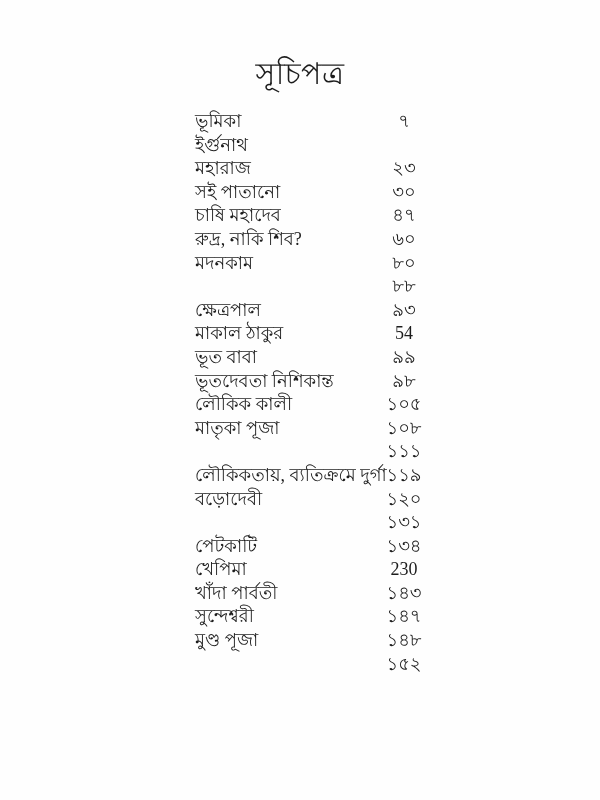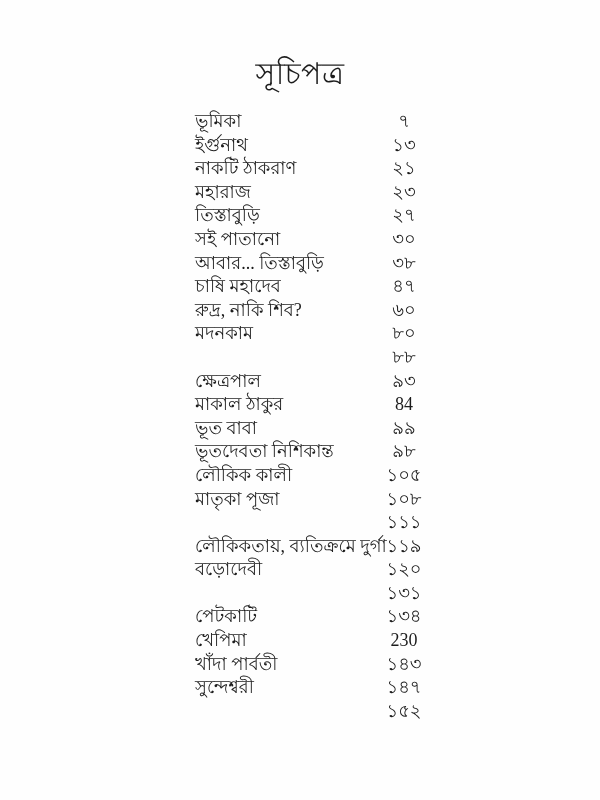--- a/index.html
+++ b/index.html
@@ -62,41 +62,28 @@
 
 <div class="page">
   <div class="page-title">সূচিপত্র</div>
   <div class="toc-list">
       <div class="toc-row">
         <span class="toc-label">ভূমিকা</span>
         <span class="toc-pnum">৭</span>
       </div>
       <div class="toc-row">
         <span class="toc-label">ইর্গুনাথ</span>
-        <span class="toc-pnum">১৩</span>
-      </div>
-      <div class="toc-row">
-        <span class="toc-label">নাকটি ঠাকরাণ</span>
-        <span class="toc-pnum">২১</span>
       </div>
       <div class="toc-row">
         <span class="toc-label">মহারাজ</span>
         <span class="toc-pnum">২৩</span>
       </div>
       <div class="toc-row">
-        <span class="toc-label">তিস্তাবুড়ি</span>
-        <span class="toc-pnum">২৭</span>
-      </div>
-      <div class="toc-row">
         <span class="toc-label">সই পাতানো</span>
         <span class="toc-pnum">৩০</span>
-      </div>
-      <div class="toc-row">
-        <span class="toc-label">আবার... তিস্তাবুড়ি</span>
-        <span class="toc-pnum">৩৮</span>
       </div>
       <div class="toc-row">
         <span class="toc-label">চাষি মহাদেব</span>
         <span class="toc-pnum">৪৭</span>
       </div>
       <div class="toc-row">
         <span class="toc-label">রুদ্র, নাকি শিব?</span>
         <span class="toc-pnum">৬০</span>
       </div>
       <div class="toc-row">
@@ -105,21 +92,21 @@
       </div>
       <div class="toc-row">
         <span class="toc-pnum">৮৮</span>
       </div>
       <div class="toc-row">
         <span class="toc-label">ক্ষেত্রপাল</span>
         <span class="toc-pnum">৯৩</span>
       </div>
       <div class="toc-row">
         <span class="toc-label">মাকাল ঠাকুর</span>
-        <span class="toc-pnum">84</span>
+        <span class="toc-pnum">54</span>
       </div>
       <div class="toc-row">
         <span class="toc-label">ভূত বাবা</span>
         <span class="toc-pnum">৯৯</span>
       </div>
       <div class="toc-row">
         <span class="toc-label">ভূতদেবতা নিশিকান্ত</span>
         <span class="toc-pnum">৯৮</span>
       </div>
       <div class="toc-row">
@@ -154,16 +141,20 @@
       </div>
       <div class="toc-row">
         <span class="toc-label">খাঁদা পার্বতী</span>
         <span class="toc-pnum">১৪৩</span>
       </div>
       <div class="toc-row">
         <span class="toc-label">সুন্দেশ্বরী</span>
         <span class="toc-pnum">১৪৭</span>
       </div>
       <div class="toc-row">
+        <span class="toc-label">মুণ্ড পূজা</span>
+        <span class="toc-pnum">১৪৮</span>
+      </div>
+      <div class="toc-row">
         <span class="toc-pnum">১৫২</span>
       </div>
     </div>
 </div>
 
 </body></html>

